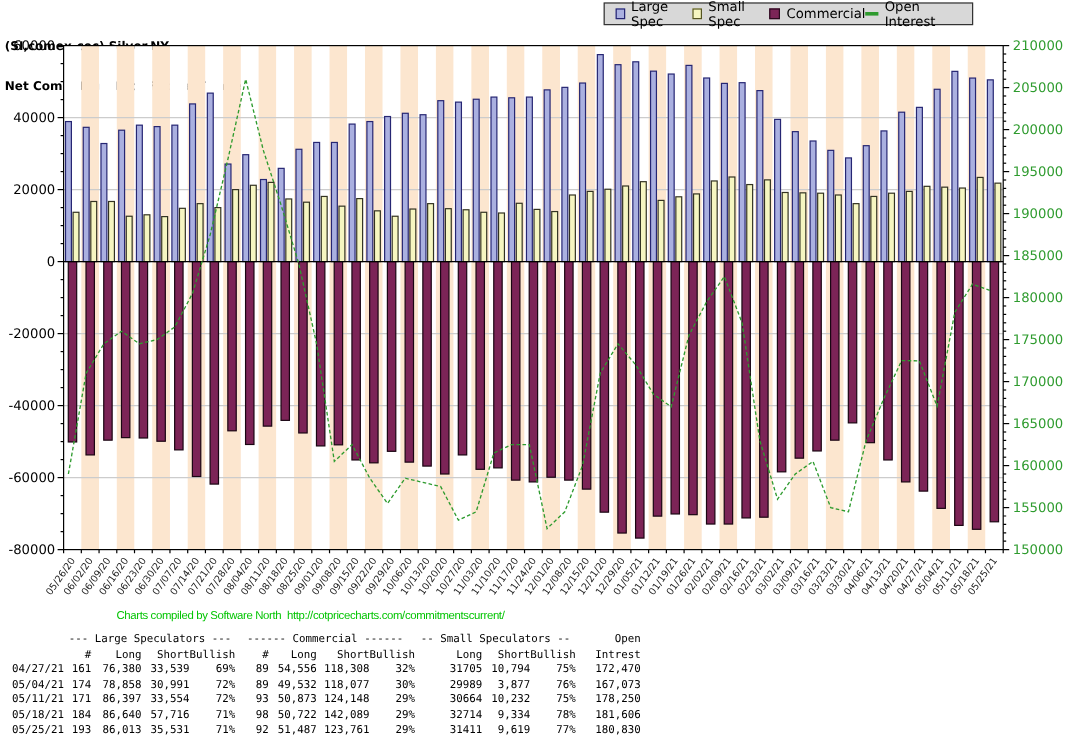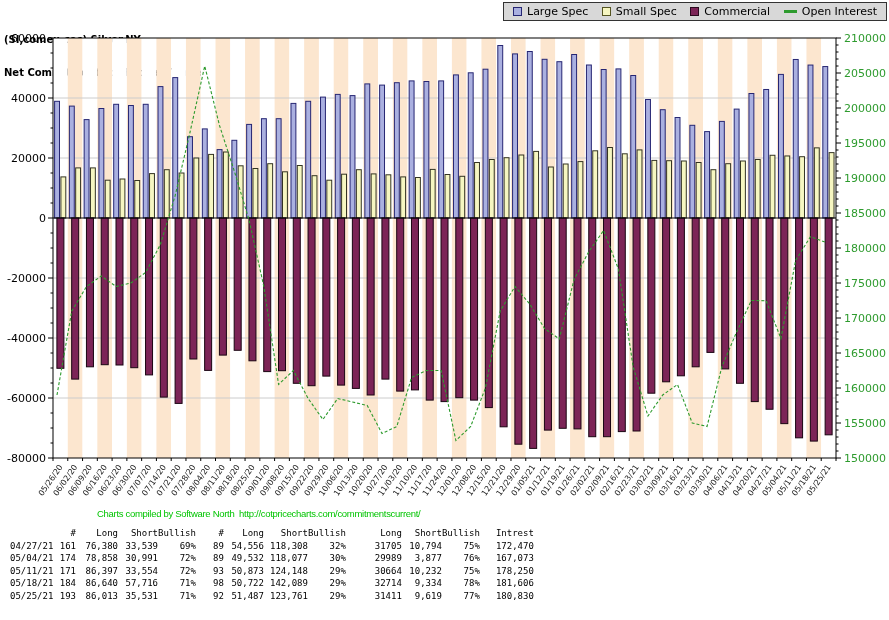--- a/index.html
+++ b/index.html
@@ -1,18 +1,18 @@
 <!DOCTYPE html>
 <html><head>
 <meta charset="utf-8">
 <style>
   html,body{margin:0;padding:0;background:#fff;}
   body{width:889px;height:620px;position:relative;font-family:"DejaVu Sans","Liberation Sans",sans-serif;overflow:hidden;}
   .chart-title{position:absolute;left:4px;top:12px;font-size:10px;font-weight:bold;line-height:11px;color:#000;white-space:pre;}
-  .legend{position:absolute;left:503px;top:2px;width:384px;height:19px;background:#d8d8d8;border:1px solid #333;display:flex;align-items:center;justify-content:space-between;padding:0 9px;box-sizing:border-box;font-size:11px;color:#000;}
+  .legend{position:absolute;left:503px;top:2px;width:308px;height:19px;background:#d8d8d8;border:1px solid #333;display:flex;align-items:center;justify-content:space-between;padding:0 9px;box-sizing:border-box;font-size:11px;color:#000;}
   .legend-item{display:flex;align-items:center;gap:5px;}
   .swatch{width:9px;height:9px;border:1px solid #444;display:inline-block;box-sizing:border-box;}
   .swatch.line{width:13px;height:3px;border:none;}
   svg{position:absolute;left:0;top:0;}
   .credit{position:absolute;left:97px;top:508px;font-family:Liberation Sans, sans-serif;font-size:9.5px;letter-spacing:-0.3px;white-space:pre;}
   .cot-table{position:absolute;left:10px;top:527px;font-family:"DejaVu Sans Mono","Liberation Mono",monospace;font-size:9px;color:#000;}
   .cot-table table{border-collapse:collapse;table-layout:fixed;}
   .cot-table td{padding:0;line-height:12.6px;white-space:nowrap;overflow:visible;}
   .cot-table td.r{text-align:right;}
   .cot-table td.l{text-align:left;}
@@ -500,20 +500,27 @@
         <col style="width:40px">
         <col style="width:44px">
         <col style="width:36px">
         <col style="width:56px">
         <col style="width:40px">
         <col style="width:36px">
         <col style="width:54px">
       </colgroup>
       <tbody>
         <tr>
+          <td colspan="1" class="c"></td>
+          <td colspan="4" class="c">--- Large Speculators ---</td>
+          <td colspan="4" class="c">------ Commercial ------</td>
+          <td colspan="3" class="c">-- Small Speculators --</td>
+          <td colspan="1" class="r">Open</td>
+        </tr>
+        <tr>
           <td class="l"></td>
           <td class="r">#</td>
           <td class="r">Long</td>
           <td class="r">Short</td>
           <td class="r">Bullish</td>
           <td class="r">#</td>
           <td class="r">Long</td>
           <td class="r">Short</td>
           <td class="r">Bullish</td>
           <td class="r">Long</td>

